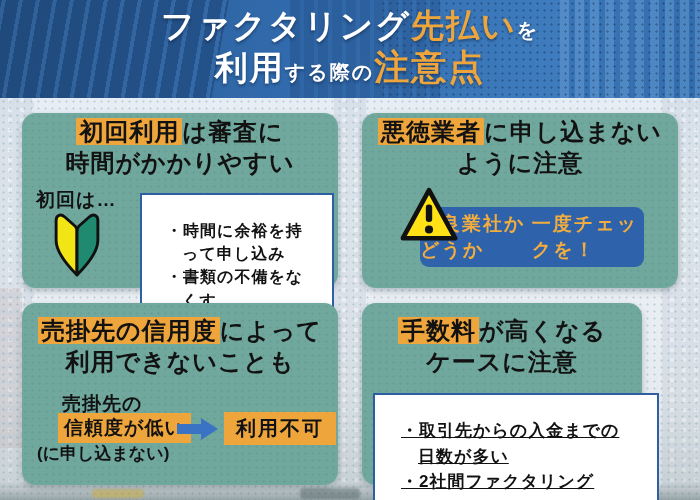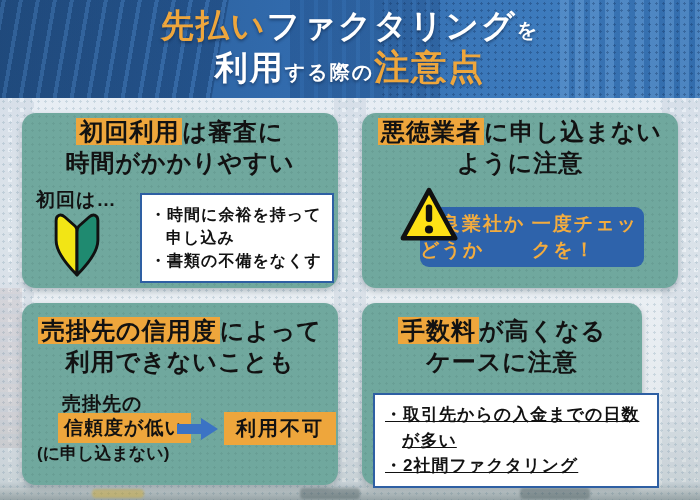--- a/index.html
+++ b/index.html
@@ -52,21 +52,21 @@
   #card4{left:362px;top:303px;width:280px;height:182px;}
   .card-title{text-align:center;font-weight:bold;font-size:24px;line-height:1.28;
     letter-spacing:1px;padding-top:4px;}
   #card3 .card-title,#card4 .card-title{padding-top:13px;}
   .hl{background:#EEA63C;padding:0 3px;}
   
   .c1-intro{position:absolute;left:14px;top:74px;font-size:19px;font-weight:bold;letter-spacing:1px;}
   .c1-icon{position:absolute;left:26px;top:97px;width:58px;height:72px;}
   .tip-box{position:absolute;background:#FFFFFF;border:2px solid #2E5FA3;}
   .c1-box{left:118px;top:80px;width:190px;min-height:85px;}
-  .tip-box ul{list-style:none;margin:0;padding:8px 8px;}
+  .tip-box ul{list-style:none;margin:16px;padding:8px 8px;}
   .tip-box li{font-size:16px;font-weight:bold;letter-spacing:1px;line-height:1.45;
     padding-left:1em;text-indent:-1em;}
   
   .c2-triangle{position:absolute;left:38px;top:70px;width:58px;height:64px;z-index:3;}
   .check-box{position:absolute;left:58px;top:94px;width:224px;height:60px;background:#2E63AB;
     border-radius:9px;display:flex;flex-direction:row;justify-content:center;align-items:center;z-index:2;}
   .check-line{color:#F3AC3E;font-weight:bold;font-size:19px;letter-spacing:2px;line-height:1.38;}
   
   .c3-subject{position:absolute;left:40px;top:88px;width:112px;text-align:left;
     font-size:19px;font-weight:bold;letter-spacing:1px;}
@@ -86,22 +86,22 @@
 
 <div class="page">
 
   <div class="header">
     <div class="h-deco h-bld-left"></div>
     <div class="h-deco h-bld-mid"></div>
     <div class="h-deco h-bld-right"></div>
     <div class="h-deco h-dots"></div>
     <div class="header-title">
       <div class="ht-line">
+        <span class="t-big">ファクタリング</span>
         <span class="t-big t-accent">先払い</span>
-        <span class="t-big">ファクタリング</span>
         <span class="t-small">を</span>
       </div>
       <div class="ht-line">
         <span class="t-big">利用</span>
         <span class="t-small">する際の</span>
         <span class="t-accent2">注意点</span>
       </div>
     </div>
   </div>
 

